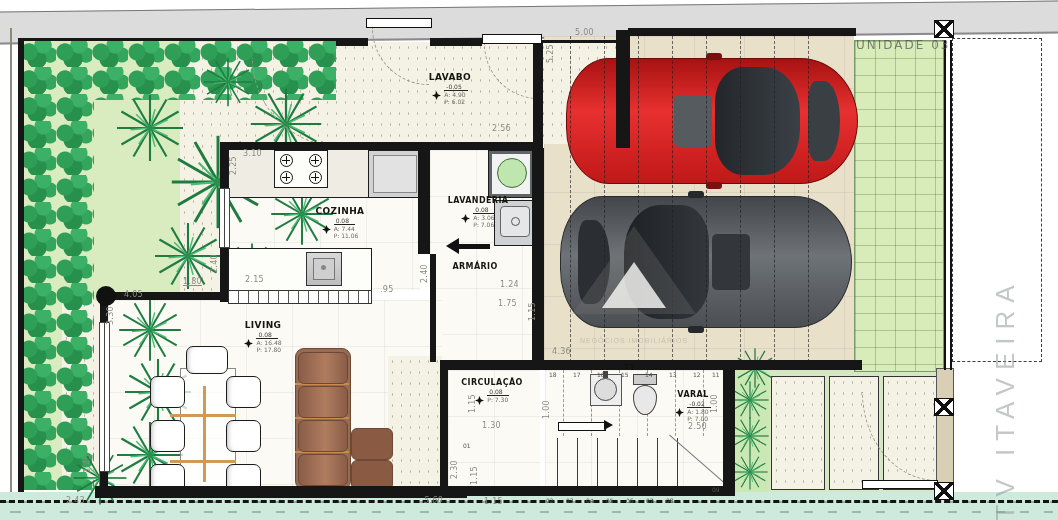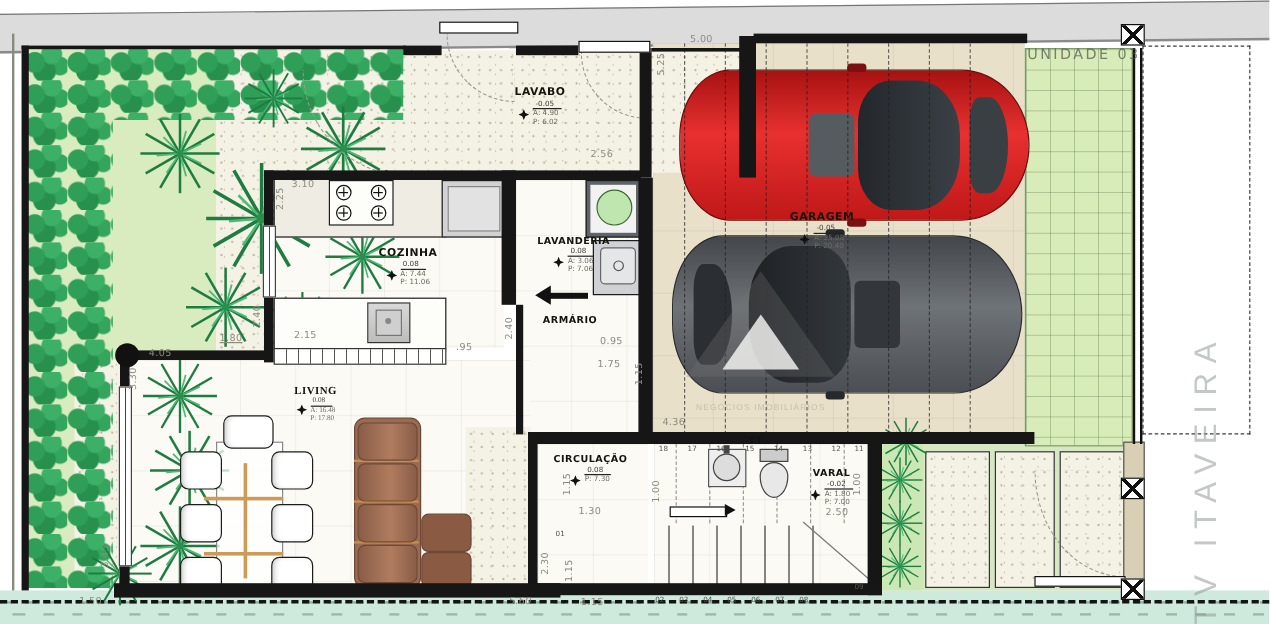--- a/index.html
+++ b/index.html
@@ -316,34 +316,21 @@
       <span class="lv">
           <span class="l1">0.08</span>
           <span>A: 7.44</span>
           <span>P: 11.06</span>
         </span>
       </div>
   </div>
   <div class="room" style="left:438px;top:262px;width:74px;">
     <span class="nm" style="font-size:8px;">ARMÁRIO</span>
   </div>
-  <div class="room" style="left:640px;top:176px;width:90px;">
-    <span class="nm">GARAGEM</span>
-    <div class="lvrow">
-        <span class="star"><svg width="9" height="9">
-            <path d="M4.5 0 L5.8 3.2 L9 4.5 L5.8 5.8 L4.5 9 L3.2 5.8 L0 4.5 L3.2 3.2 Z" fill="#111"></path>
-          </svg></span>
-      <span class="lv">
-          <span class="l1">-0.05</span>
-          <span>A: 25.08</span>
-          <span>P: 20.40</span>
-        </span>
-      </div>
-  </div>
-  <div class="room" style="left:218px;top:320px;width:90px;font-family:Liberation Serif, serif;">
+  <div class="room" style="left:218px;top:320px;width:90px;">
     <span class="nm">LIVING</span>
     <div class="lvrow">
         <span class="star"><svg width="9" height="9">
             <path d="M4.5 0 L5.8 3.2 L9 4.5 L5.8 5.8 L4.5 9 L3.2 5.8 L0 4.5 L3.2 3.2 Z" fill="#111"></path>
           </svg></span>
       <span class="lv">
           <span class="l1">0.08</span>
           <span>A: 16.48</span>
           <span>P: 17.80</span>
         </span>
@@ -380,34 +367,34 @@
   <span class="dim" style="left:492px;top:124px;">2.56</span>
   <span class="dim" style="left:243px;top:149px;">3.10</span>
   <span class="dim dimv" style="left:229px;top:156px;">2.25</span>
   <span class="dim dimv" style="left:210px;top:254px;">2.40</span>
   <span class="dim" style="left:245px;top:275px;">2.15</span>
   <span class="dim" style="left:380px;top:285px;">.95</span>
   <span class="dim dimv" style="left:420px;top:264px;">2.40</span>
   <span class="dim" style="left:183px;top:277px;text-decoration:underline;">1.80</span>
   <span class="dim" style="left:124px;top:290px;">4.05</span>
   <span class="dim dimv" style="left:106px;top:306px;">3.30</span>
-  <span class="dim" style="left:500px;top:280px;">0.95</span>
+  <span class="dim" style="left:500px;top:280px;">1.24</span>
   <span class="dim" style="left:498px;top:299px;">1.75</span>
   <span class="dim dimv" style="left:528px;top:302px;">1.15</span>
   <span class="dim" style="left:552px;top:347px;">4.36</span>
   <span class="dim dimv" style="left:468px;top:394px;">1.15</span>
   <span class="dim" style="left:482px;top:421px;">1.30</span>
   <span class="dim dimv" style="left:542px;top:400px;">1.00</span>
   <span class="dim" style="left:688px;top:422px;">2.50</span>
   <span class="dim dimv" style="left:710px;top:394px;">1.00</span>
   <span class="dim dimv" style="left:450px;top:460px;">2.30</span>
   <span class="dim dimv" style="left:470px;top:466px;">1.15</span>
   <span class="dim" style="left:484px;top:497px;">1.15</span>
   <span class="dim" style="left:424px;top:496px;font-style:italic;">5.60</span>
-  <span class="dim" style="left:66px;top:496px;">1.50</span>
+  <span class="dim" style="left:66px;top:496px;">2.43</span>
   <span class="dim dimv" style="left:83px;top:454px;">3.45</span>
 
   <span class="tread" style="left:549px;top:371px;">18</span>
   <span class="tread" style="left:573px;top:371px;">17</span>
   <span class="tread" style="left:597px;top:371px;">16</span>
   <span class="tread" style="left:621px;top:371px;">15</span>
   <span class="tread" style="left:645px;top:371px;">14</span>
   <span class="tread" style="left:669px;top:371px;">13</span>
   <span class="tread" style="left:693px;top:371px;">12</span>
   <span class="tread" style="left:712px;top:371px;">11</span>

